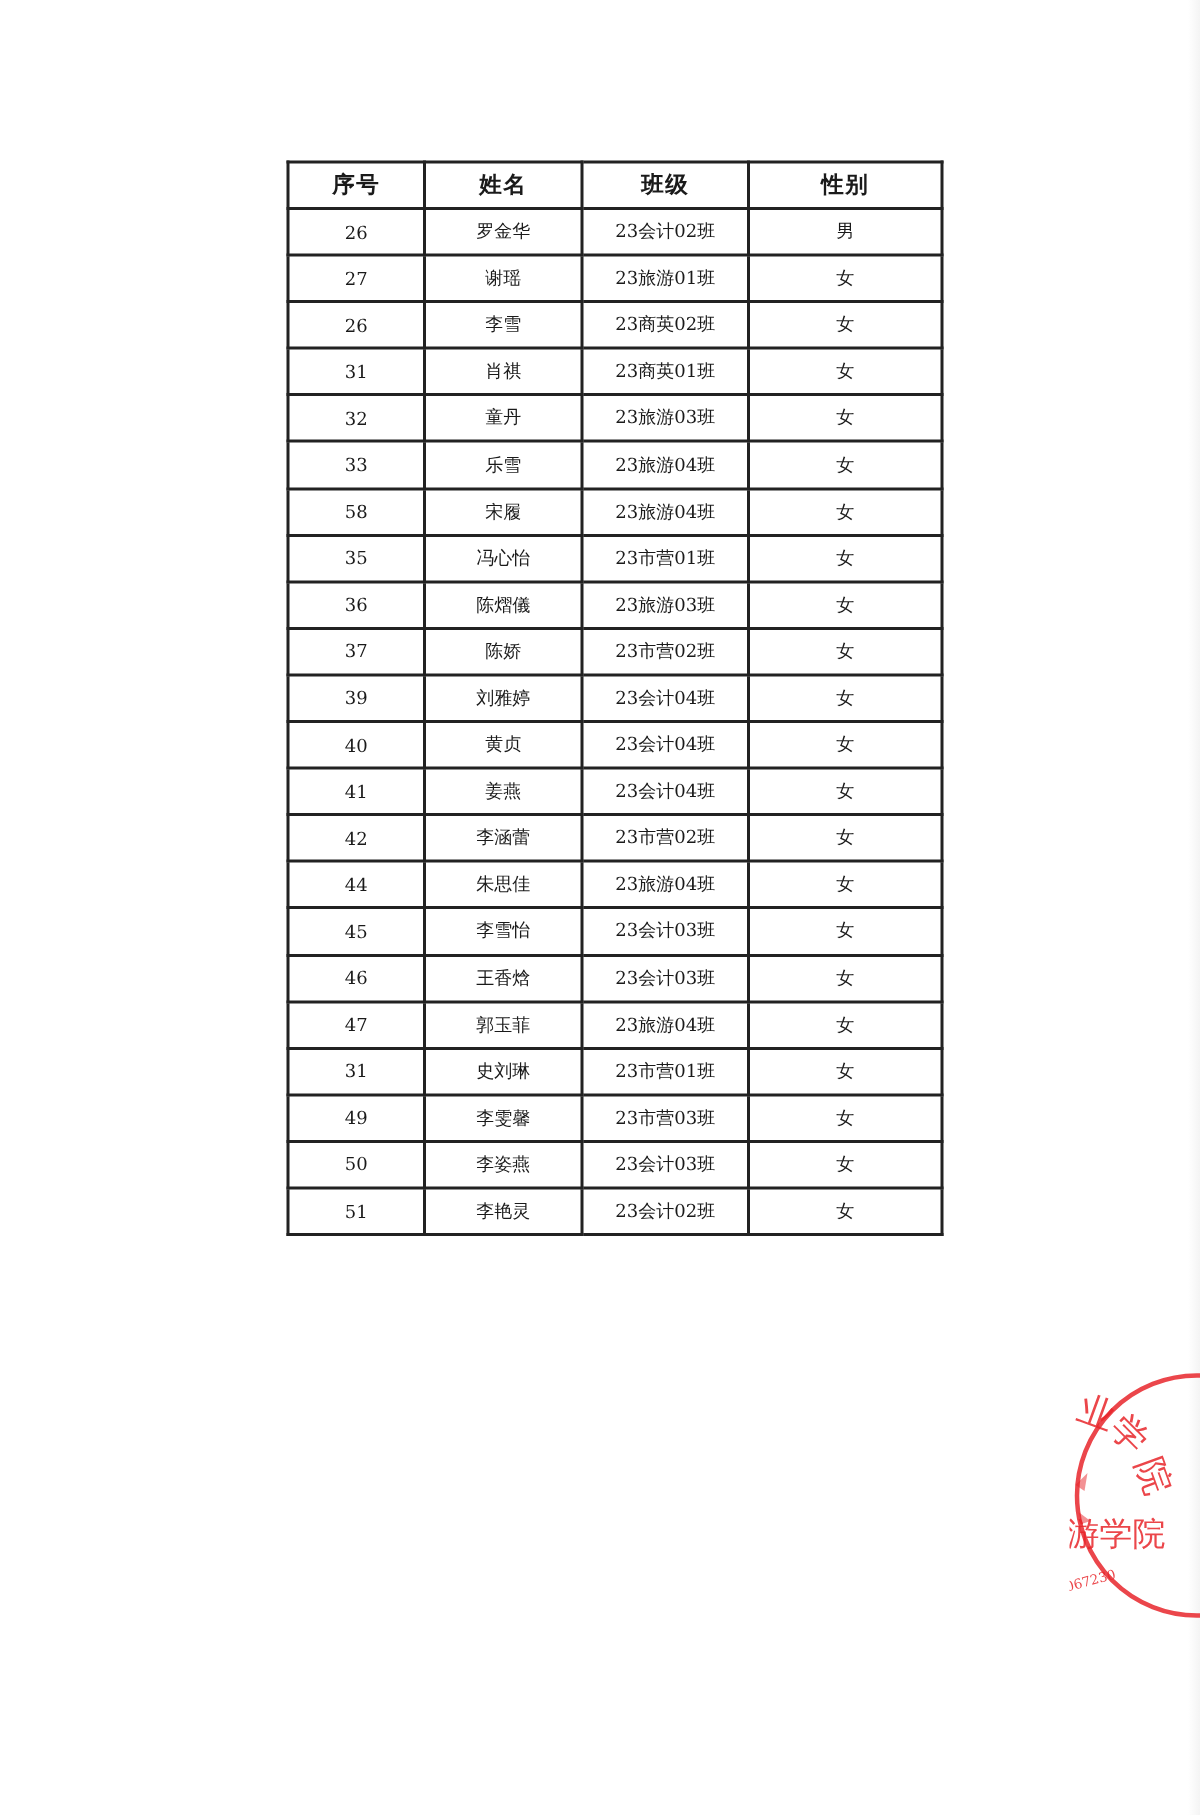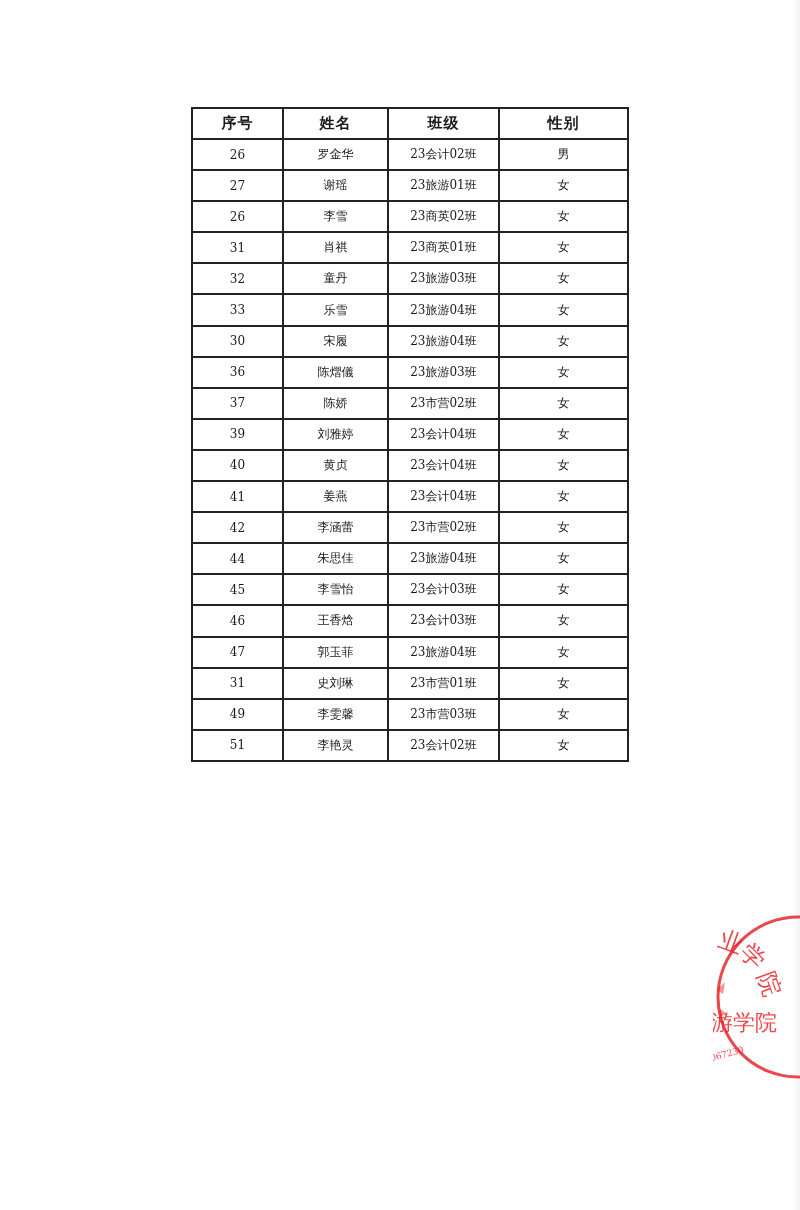--- a/index.html
+++ b/index.html
@@ -88,23 +88,29 @@
         <td>23旅游03班</td>
         <td>女</td>
       </tr>
       <tr>
         <td>33</td>
         <td>乐雪</td>
         <td>23旅游04班</td>
         <td>女</td>
       </tr>
       <tr>
-        <td>30</td>
+        <td>58</td>
         <td>宋履</td>
         <td>23旅游04班</td>
+        <td>女</td>
+      </tr>
+      <tr>
+        <td>35</td>
+        <td>冯心怡</td>
+        <td>23市营01班</td>
         <td>女</td>
       </tr>
       <tr>
         <td>36</td>
         <td>陈熠儀</td>
         <td>23旅游03班</td>
         <td>女</td>
       </tr>
       <tr>
         <td>37</td>
@@ -163,20 +169,26 @@
       <tr>
         <td>31</td>
         <td>史刘琳</td>
         <td>23市营01班</td>
         <td>女</td>
       </tr>
       <tr>
         <td>49</td>
         <td>李雯馨</td>
         <td>23市营03班</td>
+        <td>女</td>
+      </tr>
+      <tr>
+        <td>50</td>
+        <td>李姿燕</td>
+        <td>23会计03班</td>
         <td>女</td>
       </tr>
       <tr>
         <td>51</td>
         <td>李艳灵</td>
         <td>23会计02班</td>
         <td>女</td>
       </tr>
     </tbody>
 </table>

